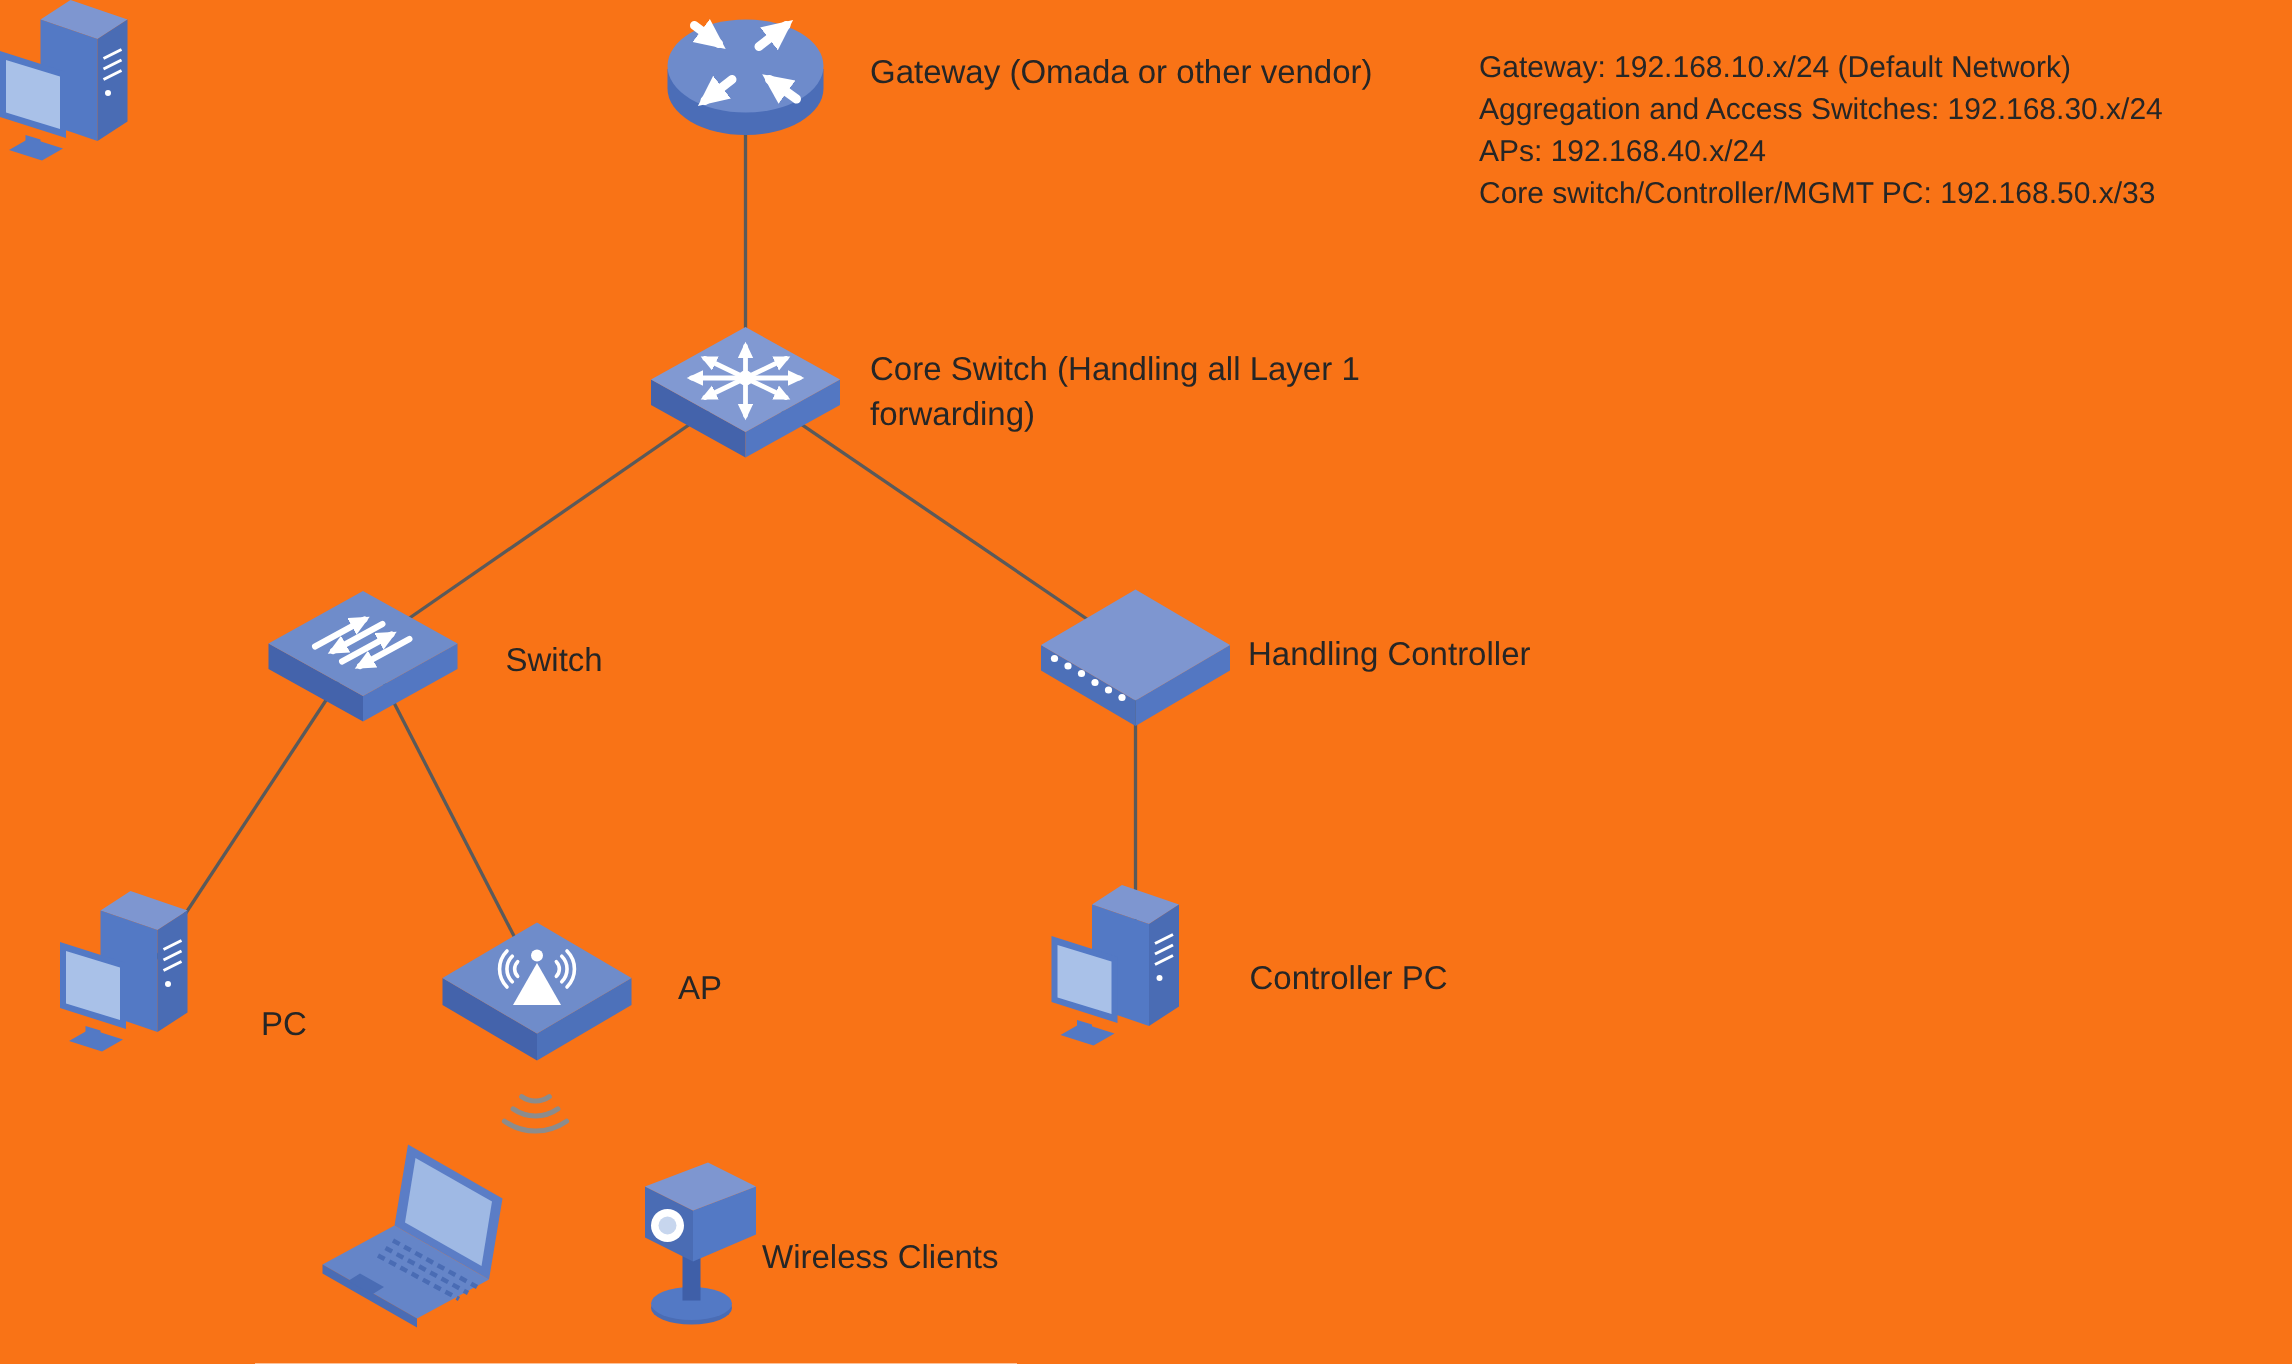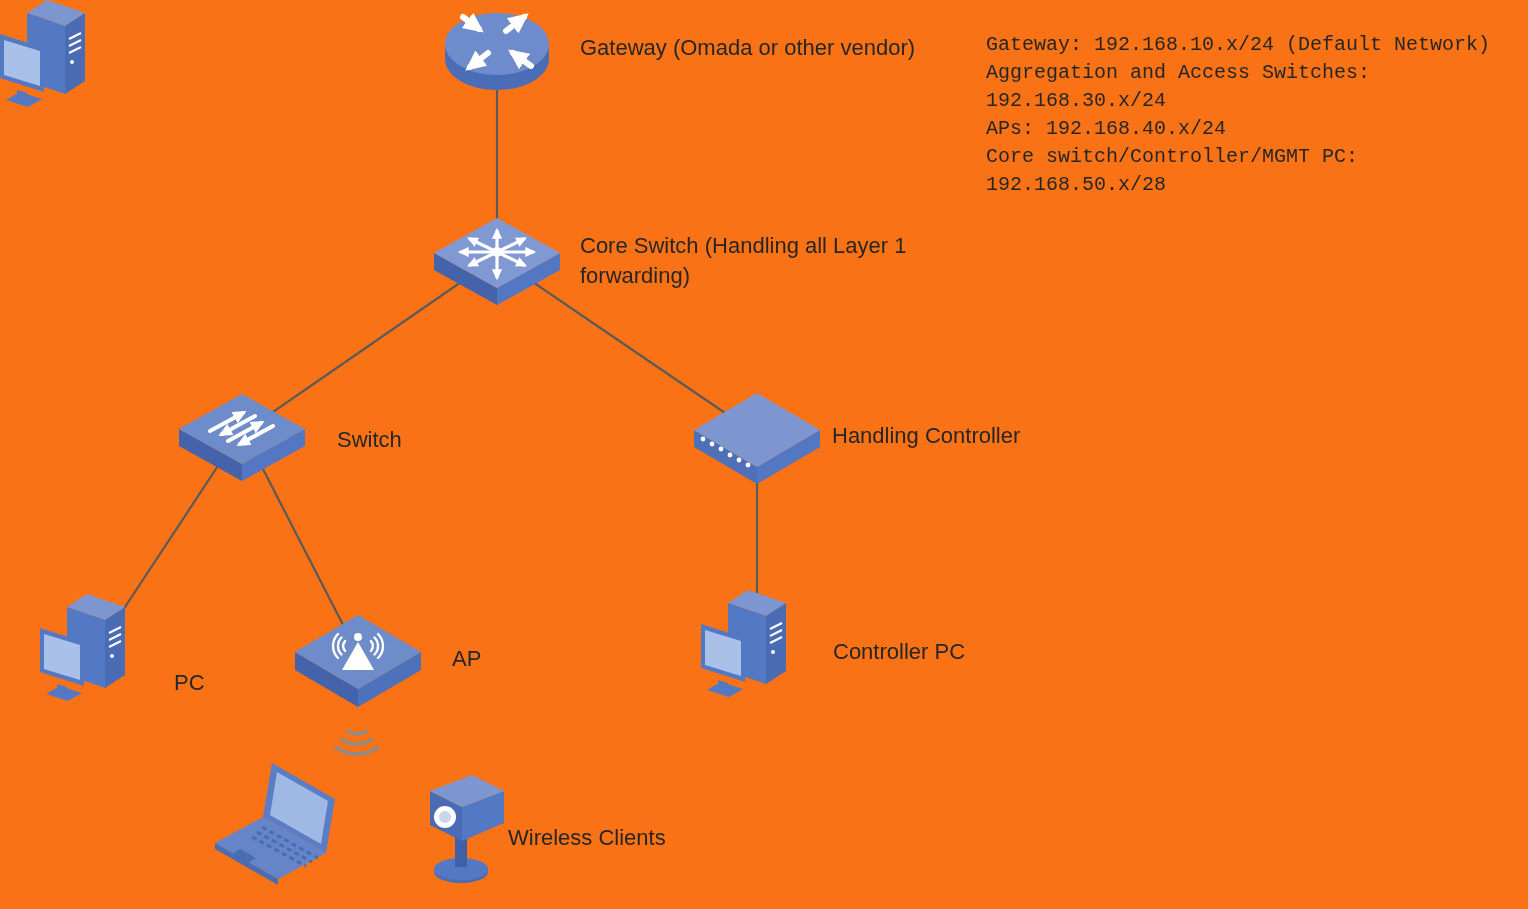--- a/index.html
+++ b/index.html
@@ -6,21 +6,21 @@
   #canvas{
     position:relative;width:1528px;height:909px;background:#f97316;
     font-family:"Liberation Sans",sans-serif;color:#262626;overflow:hidden;
   }
   #topology-svg{position:absolute;left:0;top:0;}
   .node-label{
     position:absolute;font-size:22px;line-height:30px;color:#262626;white-space:nowrap;
   }
   .node-label.wrap{white-space:normal;width:352px;}
   .ip-plan{
-    position:absolute;left:986px;top:31px;font-size:20px;line-height:28px;color:#262626;font-family:Liberation Mono, monospace;
+    position:absolute;left:986px;top:31px;font-size:20px;line-height:28px;color:#262626;
   }
 </style>
 </head>
 <body>
 
 <div id="canvas">
 
   <svg id="topology-svg" width="1528" height="909" viewBox="0 0 1528 909">
     <defs>
       <marker id="ah-w" markerWidth="5" markerHeight="5" refX="2.4" refY="1.6" orient="auto">
@@ -173,16 +173,16 @@
   <div class="node-label" style="left:452px;top:644px">AP</div>
 
   <div class="node-label" style="left:833px;top:637px">Controller PC</div>
 
   <div class="node-label" style="left:508px;top:823px">Wireless Clients</div>
 
   <div class="ip-plan">
     <div>Gateway: 192.168.10.x/24 (Default Network)</div>
     <div>Aggregation and Access Switches: 192.168.30.x/24</div>
     <div>APs: 192.168.40.x/24</div>
-    <div>Core switch/Controller/MGMT PC: 192.168.50.x/28</div>
+    <div>Core switch/Controller/MGMT PC: 192.168.50.x/33</div>
   </div>
 
 </div>
 
 </body></html>

